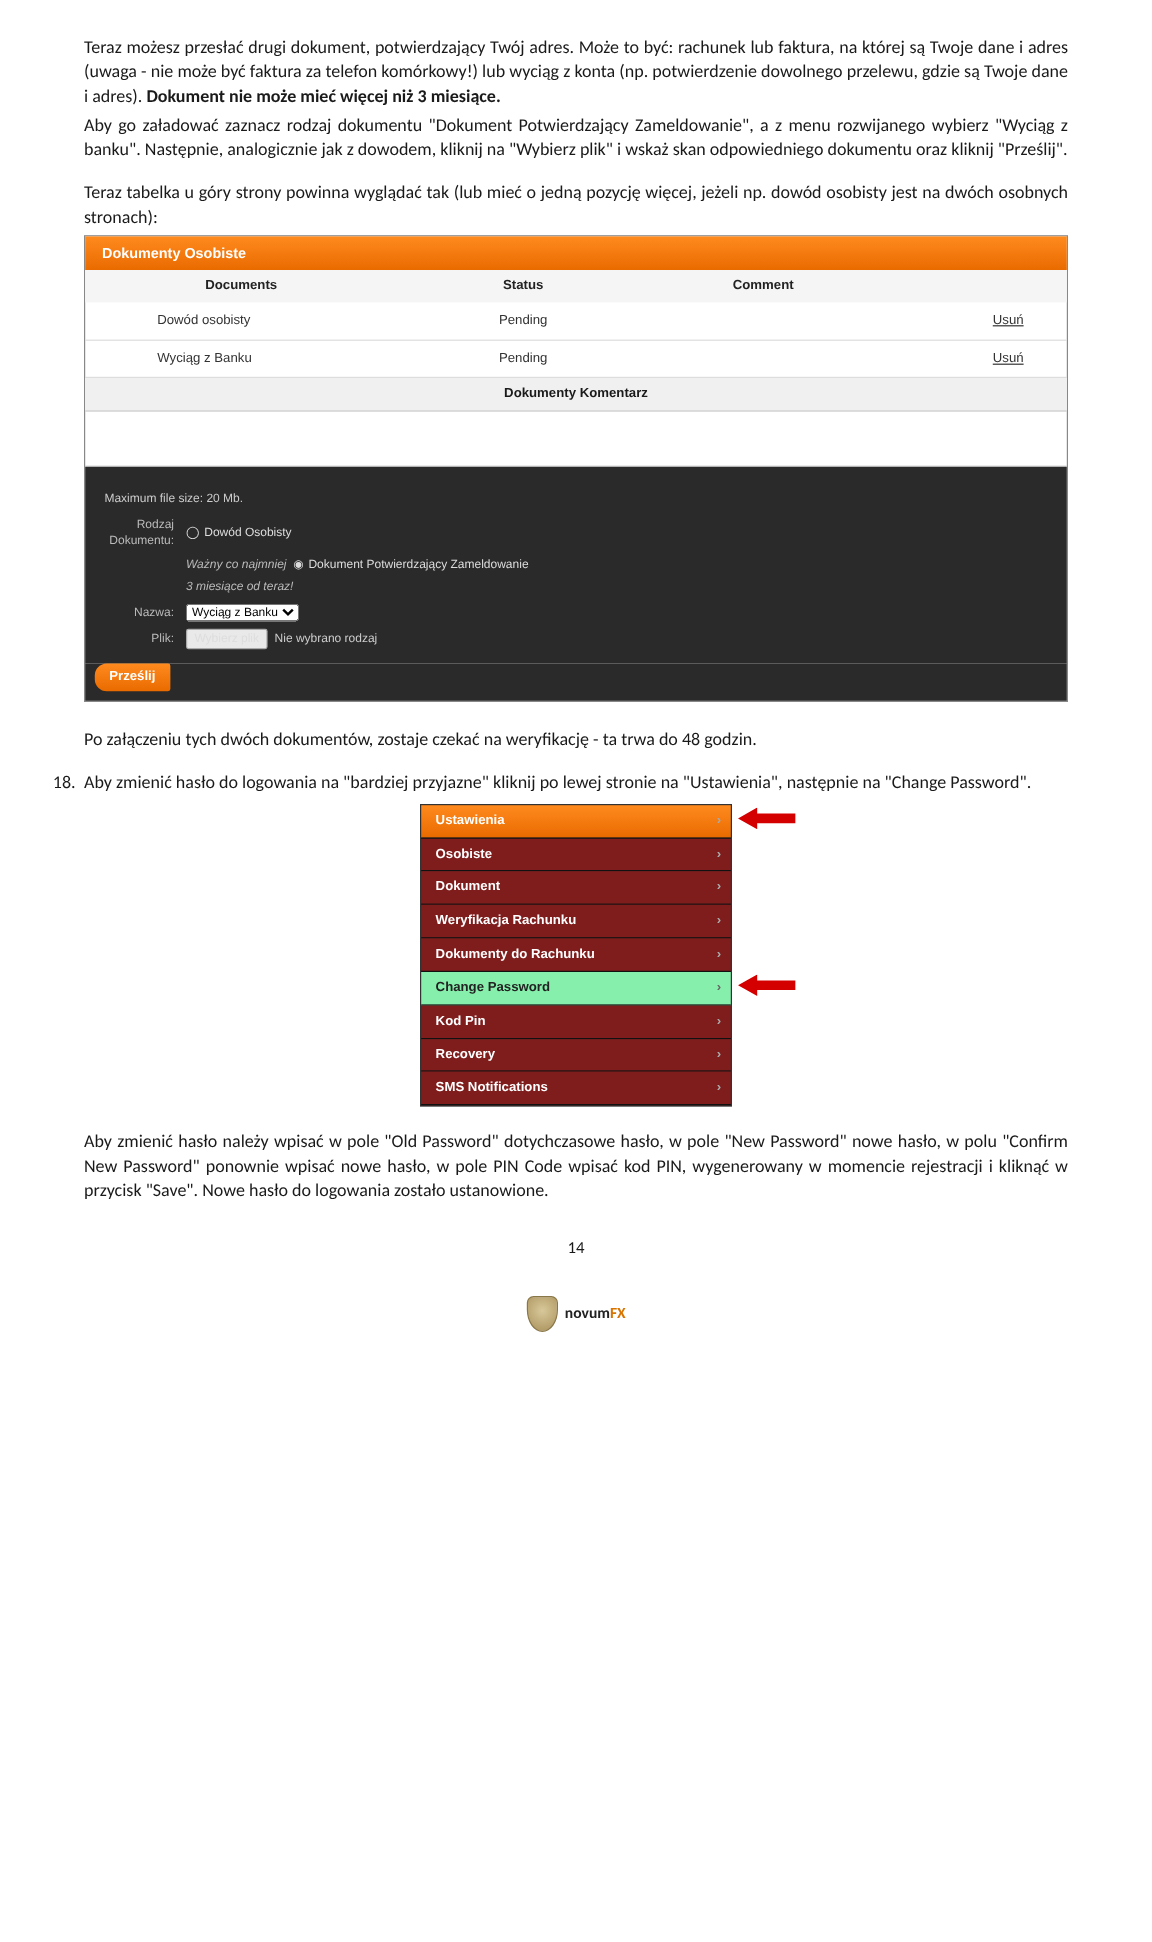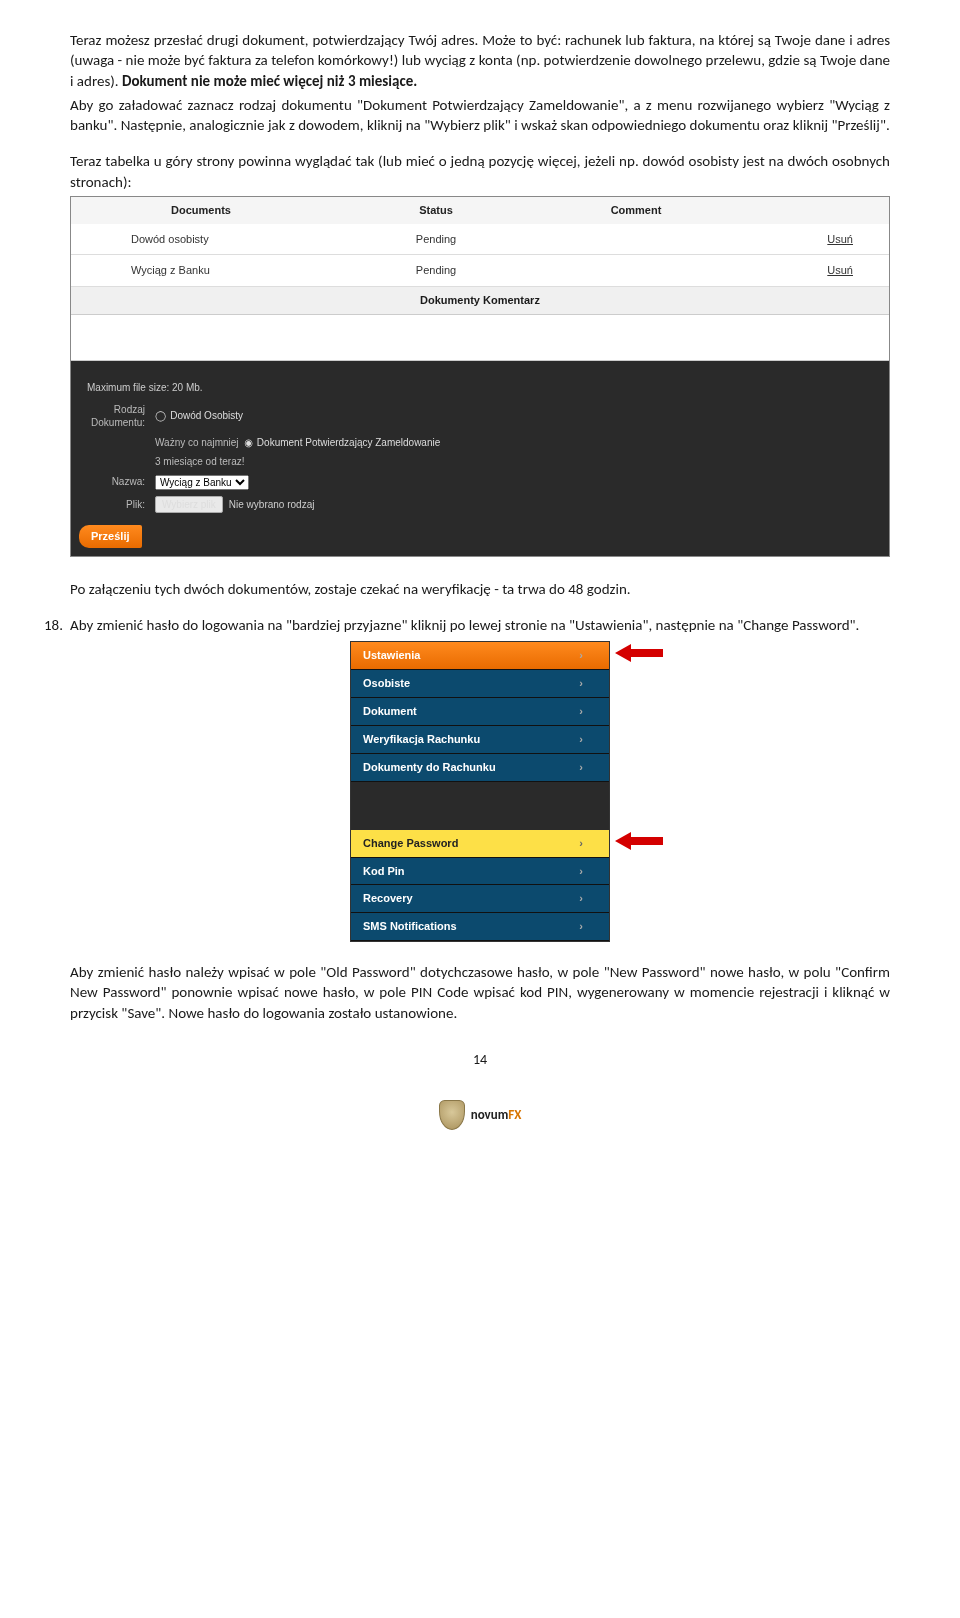--- a/index.html
+++ b/index.html
@@ -63,21 +63,21 @@
     border-bottom: 1px solid #ccc;
   }
   .shot1 .dark {
     background: #2a2a2a;
     color: #ddd;
     padding: 20px 32px 6px 16px;
     font-size: 10px;
   }
   .shot1 .dark .line { display: flex; align-items: center; margin-bottom: 6px; }
   .shot1 .dark .lbl { flex: 0 0 68px; text-align: right; padding-right: 10px; color: #bbb; }
-  .shot1 .dark .emph { color: #bbb; }
+  .shot1 .dark .emph { font-style: italic; color: #bbb; }
   .shot1 .dark .radio { margin-right: 4px; }
   .shot1 .dark .filebtn {
     background: #e9e9e9; border: 1px solid #aaa;
     padding: 1px 6px; font-size: 10px; margin-right: 6px;
     border-radius: 2px;
   }
   .shot1 .submit {
     display: inline-block;
     background: linear-gradient(#ff8a1e, #e96b00);
     color: #fff;
@@ -96,29 +96,29 @@
     font-family: Verdana, Arial, sans-serif;
     font-size: 11px;
     vertical-align: top;
     position: relative;
     width: 260px;
   }
   .shot2 .item {
     display: flex;
     align-items: center;
     justify-content: space-between;
-    padding: 6px 26px 6px 12px;
+    padding: 6px 8px 6px 12px;
     border-bottom: 1px solid #111;
     color: #fff;
     font-weight: bold;
     position: relative;
   }
   .shot2 .item.top { background: linear-gradient(#ff8a1e, #e96b00); }
-  .shot2 .item.dark { background: #0c4a6e; text-align: right; }
-  .shot2 .item.sel { background: #fde047; color: #222; margin-top: 48px; }
+  .shot2 .item.dark { background: #7f1d1d; text-align: right; }
+  .shot2 .item.sel { background: #86efac; color: #222; }
   .shot2 .chev { color: #aaa; font-size: 11px; }
   .shot2 .item.sel .chev { color: #666; }
   .arrow {
     position: absolute;
     right: -54px;
     top: 2px;
     width: 48px; height: 18px;
   }
   .arrow svg { width: 48px; height: 18px; }
 
@@ -138,20 +138,21 @@
 </head>
 <body>
 
 <p>
   <span>Teraz możesz przesłać drugi dokument, potwierdzający Twój adres. Może to być: rachunek lub faktura, na której są Twoje dane i adres (uwaga - nie może być faktura za telefon komórkowy!) lub wyciąg z konta (np. potwierdzenie dowolnego przelewu, gdzie są Twoje dane i adres). </span><span class="bold">Dokument nie może mieć więcej niż 3 miesiące.</span>
 </p>
 <p class="para">Aby go załadować zaznacz rodzaj dokumentu "Dokument Potwierdzający Zameldowanie", a z menu rozwijanego wybierz "Wyciąg z banku". Następnie, analogicznie jak z dowodem, kliknij na "Wybierz plik" i wskaż skan odpowiedniego dokumentu oraz kliknij "Prześlij".</p>
 <p>Teraz tabelka u góry strony powinna wyglądać tak (lub mieć o jedną pozycję więcej, jeżeli np. dowód osobisty jest na dwóch osobnych stronach):</p>
 
 <div class="shot1">
+  <div class="hdr">Dokumenty Osobiste</div>
   <div class="cols">
     <div class="c1">Documents</div>
     <div class="c2">Status</div>
     <div class="c3">Comment</div>
     <div class="c4"></div>
   </div>
   <div class="row">
     <div class="c1">Dowód osobisty</div>
     <div class="c2">Pending</div>
     <div class="c3"></div>

